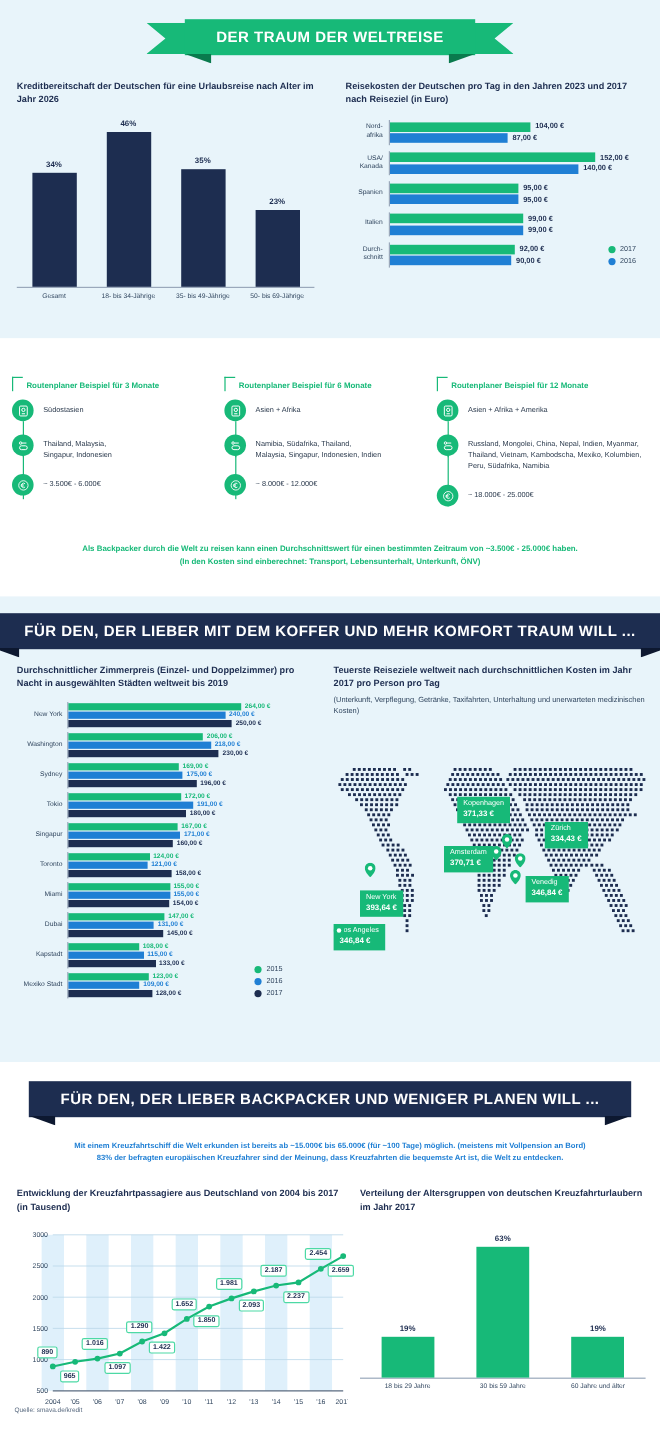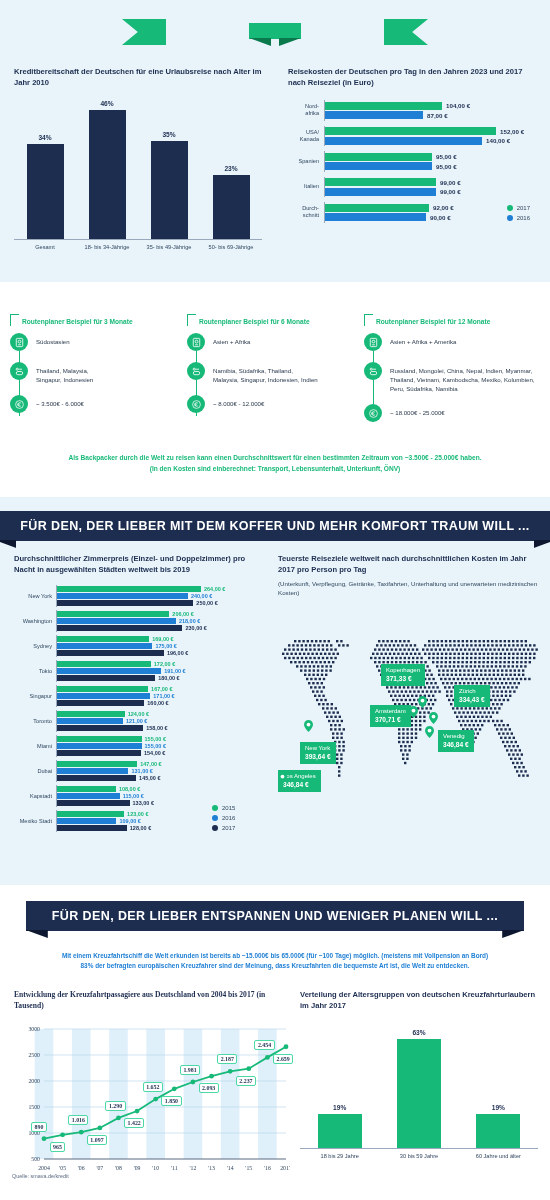--- a/index.html
+++ b/index.html
@@ -111,48 +111,49 @@
   
   .map-box { position: relative; width: 268px; height: 205px; }
   .map-svg { position: absolute; left: 0; top: 0; }
   .map-pin { position: absolute; width: 9px; height: 12px; z-index: 4; }
   .map-label { position: absolute; background: #17b978; color: #ffffff;
                padding: 3px 5px; z-index: 3; line-height: 1.3; }
   .map-label .mlc { font-size: 6px; display: block; }
   .map-label .mlv { font-size: 6.6px; font-weight: bold; display: block; }
 
   
-  .line-chart { position: relative; font-family: Liberation Serif, serif; }
+  .line-chart { position: relative; }
   .lc-callout { position: absolute; background: #ffffff; border: .8px solid #4dd9a5;
                 border-radius: 2px; padding: 1px 2.5px; font-size: 5.9px;
                 font-weight: bold; color: #1d2d50; white-space: nowrap; z-index: 5; }
   .axis-txt { font-size: 5.8px; fill: #31465f; }
 
   .source { font-size: 5.4px; color: #5a6b80; padding-left: 12px; }
 </style>
 </head>
 <body>
 
 <div class="band band-light" style="height:282px; padding-top:12px;">
 
   <div class="ribbon-wrap ribbon-green">
     <div class="ribbon-tail left" style="left:122px;">
         <div class="tailshape"></div>
       </div>
     <div class="ribbon-tail right" style="right:122px;">
         <div class="tailshape"></div>
       </div>
     <div class="ribbon-center">
+      <span>DER TRAUM DER WELTREISE</span>
       <div class="ribbon-fold l"></div>
       <div class="ribbon-fold r"></div>
     </div>
   </div>
 
   <div class="vbar-chart" style="position:absolute; left:14px; top:66px; width:248px;">
-    <div class="chart-title">Kreditbereitschaft der Deutschen für eine Urlaubsreise nach Alter im Jahr 2010</div>
+    <div class="chart-title">Kreditbereitschaft der Deutschen für eine Urlaubsreise nach Alter im Jahr 2026</div>
     <div class="vbar-plot" style="height:140px; margin-top:12px;">
       <div class="vbar-col">
         <div class="vbar-val">34%</div>
         <div class="vbar" style="height:95px;"></div>
       </div>
       <div class="vbar-col">
         <div class="vbar-val">46%</div>
         <div class="vbar" style="height:129px;"></div>
       </div>
       <div class="vbar-col">
@@ -1546,21 +1547,21 @@
 <div class="band band-white" style="height:315px; padding-top:12px;">
 
   <div class="ribbon-wrap ribbon-navy">
     <div class="ribbon-tail left" style="left:66px;">
         <div class="tailshape"></div>
       </div>
     <div class="ribbon-tail right" style="right:66px;">
         <div class="tailshape"></div>
       </div>
     <div class="ribbon-center">
-      <span>FÜR DEN, DER LIEBER ENTSPANNEN UND WENIGER PLANEN WILL ...</span>
+      <span>FÜR DEN, DER LIEBER BACKPACKER UND WENIGER PLANEN WILL ...</span>
       <div class="ribbon-fold l"></div>
       <div class="ribbon-fold r"></div>
     </div>
   </div>
 
   <div class="note-blue" style="margin-top:16px;">
     <div>Mit einem Kreuzfahrtschiff die Welt erkunden ist bereits ab ~15.000€ bis 65.000€ (für ~100 Tage) möglich. (meistens mit Vollpension an Bord)</div>
     <div>83% der befragten europäischen Kreuzfahrer sind der Meinung, dass Kreuzfahrten die bequemste Art ist, die Welt zu entdecken.</div>
   </div>
 

